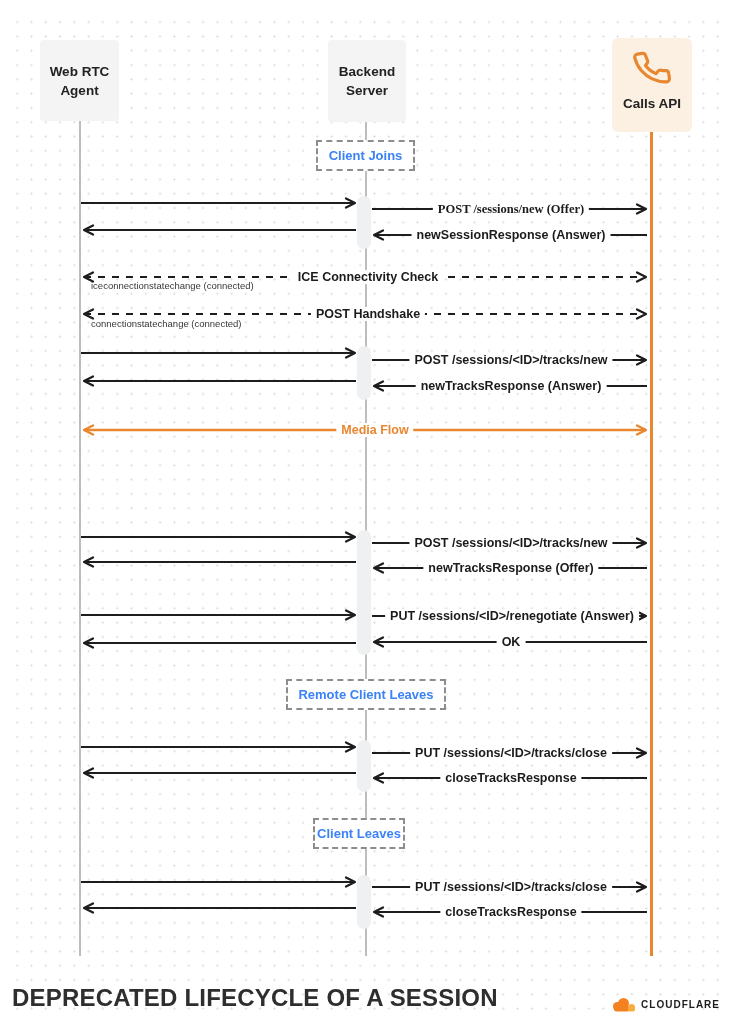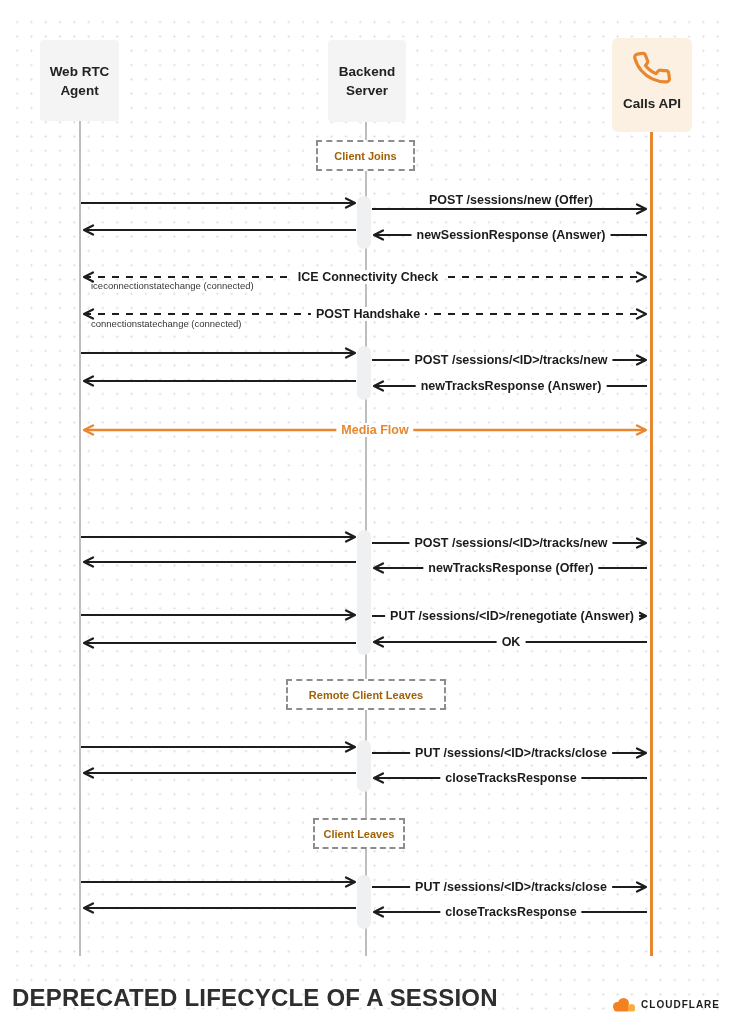--- a/index.html
+++ b/index.html
@@ -27,21 +27,21 @@
     position:absolute; transform:translate(-50%,-50%); background:#ffffff;
     padding:0 5px; white-space:nowrap; font-weight:bold; font-size:12.5px; color:#1b1b1b;
   }
   .lbl.orange { color:#e8872f;margin-left:7px; }
   .sublbl {
     position:absolute; font-size:9.5px; color:#383838; white-space:nowrap;
   }
   .phase {
     position:absolute; background:#ffffff; border:2px dashed #8d8d8d;
     display:flex; align-items:center; justify-content:center;
-    font-weight:bold; font-size:11px; color:#a16207; white-space:nowrap; box-sizing:border-box;
+    font-weight:bold; font-size:13px; color:#3b82f6; white-space:nowrap; box-sizing:border-box;
   }
   .footer-title {
     position:absolute; left:12px; top:984px; font-weight:bold; font-size:24px;
     color:#2e2e2e; letter-spacing:0.2px; white-space:nowrap;
   }
   .brand { position:absolute; right:12px; top:996px; display:flex; align-items:center; gap:3px; }
   .brand-text { font-weight:bold; font-size:10px; letter-spacing:1px; color:#1d1d1d; }
 </style>
 </head>
 <body>
@@ -99,21 +99,21 @@
 
       <line x1="81" y1="882" x2="355" y2="882" marker-end="url(#mb)"></line>
       <line x1="372" y1="887" x2="646" y2="887" marker-end="url(#mb)"></line>
       <line x1="647" y1="912" x2="374" y2="912" marker-end="url(#mb)"></line>
       <line x1="356" y1="908" x2="84" y2="908" marker-end="url(#mb)"></line>
     </g>
 
     <line x1="84" y1="430" x2="646" y2="430" stroke="#e8872f" stroke-width="2.4" marker-start="url(#mo)" marker-end="url(#mo)"></line>
   </svg>
 
-  <div class="lbl" style="left:511px;top:200px;">POST /sessions/new (Offer)</div>
+  <div class="lbl" style="left:511px;top:209px;font-family:Liberation Serif, serif;">POST /sessions/new (Offer)</div>
   <div class="lbl" style="left:511px;top:235px;">newSessionResponse (Answer)</div>
   <div class="lbl" style="left:368px;top:277px;">ICE Connectivity Check</div>
   <div class="sublbl" style="left:91px;top:280px;">iceconnectionstatechange (connected)</div>
   <div class="lbl" style="left:368px;top:314px;">POST Handshake</div>
   <div class="sublbl" style="left:91px;top:318px;">connectionstatechange (connected)</div>
   <div class="lbl" style="left:511px;top:360px;">POST /sessions/&lt;ID&gt;/tracks/new</div>
   <div class="lbl" style="left:511px;top:386px;">newTracksResponse (Answer)</div>
   <div class="lbl orange" style="left:368px;top:430px;">Media Flow</div>
   <div class="lbl" style="left:511px;top:543px;">POST /sessions/&lt;ID&gt;/tracks/new</div>
   <div class="lbl" style="left:511px;top:568px;">newTracksResponse (Offer)</div>

